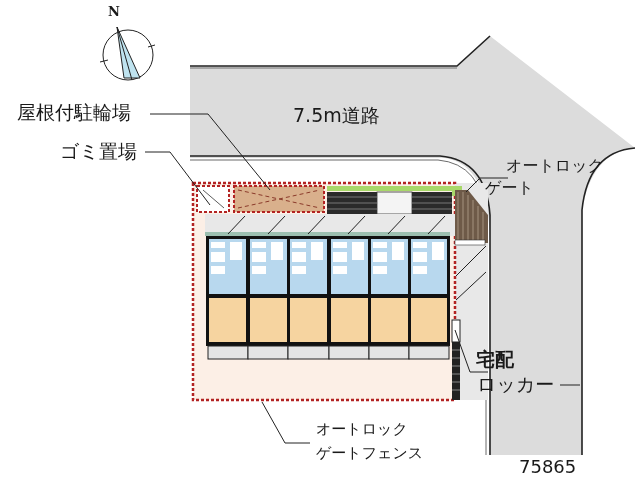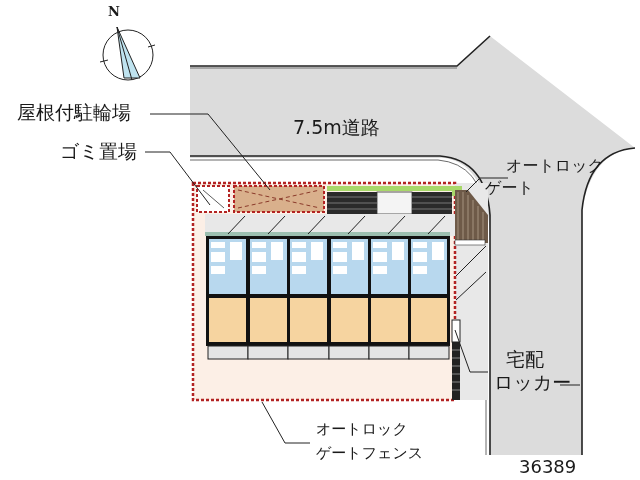--- a/index.html
+++ b/index.html
@@ -173,27 +173,27 @@
     <circle cx="128" cy="55" r="25" fill="none" stroke="#222" stroke-width="1"></circle>
     <polygon points="117,27 124,78 140,78" fill="#bfe3ef" stroke="#222" stroke-width="1"></polygon>
     <line x1="117" y1="27" x2="132" y2="80" stroke="#222" stroke-width="1"></line>
     <line x1="100" y1="62" x2="108" y2="60" stroke="#222" stroke-width="1"></line>
     <line x1="148" y1="47" x2="155" y2="45" stroke="#222" stroke-width="1"></line>
   </g>
 </svg>
 
 <div class="label" style="left:108px;top:5px;font-size:13px;font-weight:bold;font-family:'DejaVu Serif',serif;">N</div>
 
-<div class="label lbl-lg" style="left:293px;top:118px;">7.5m道路</div>
+<div class="label lbl-lg" style="left:293px;top:106px;">7.5m道路</div>
 
 <div class="label lbl-lg" style="left:17px;top:103px;">屋根付駐輪場</div>
 <div class="label lbl-lg" style="left:60px;top:142px;">ゴミ置場</div>
 
 <div class="label lbl-md" style="left:506px;top:158px;">オートロック</div>
 <div class="label lbl-md" style="left:485px;top:180px;">ゲート</div>
 
-<div class="label lbl-lg" style="left:506px;top:350px;">宅配</div>
-<div class="label lbl-lg" style="left:494px;top:375px;font-family:Liberation Mono, monospace;">ロッカー</div>
+<div class="label lbl-lg" style="left:476px;top:350px;font-weight:bold;">宅配</div>
+<div class="label lbl-lg" style="left:477px;top:375px;">ロッカー</div>
 
 <div class="label lbl-sm" style="left:316px;top:422px;">オートロック</div>
 <div class="label lbl-sm" style="left:316px;top:446px;">ゲートフェンス</div>
 
-<div class="label code" style="left:519px;top:458px;">36389</div>
+<div class="label code" style="left:519px;top:458px;">75865</div>
 
 </body></html>

